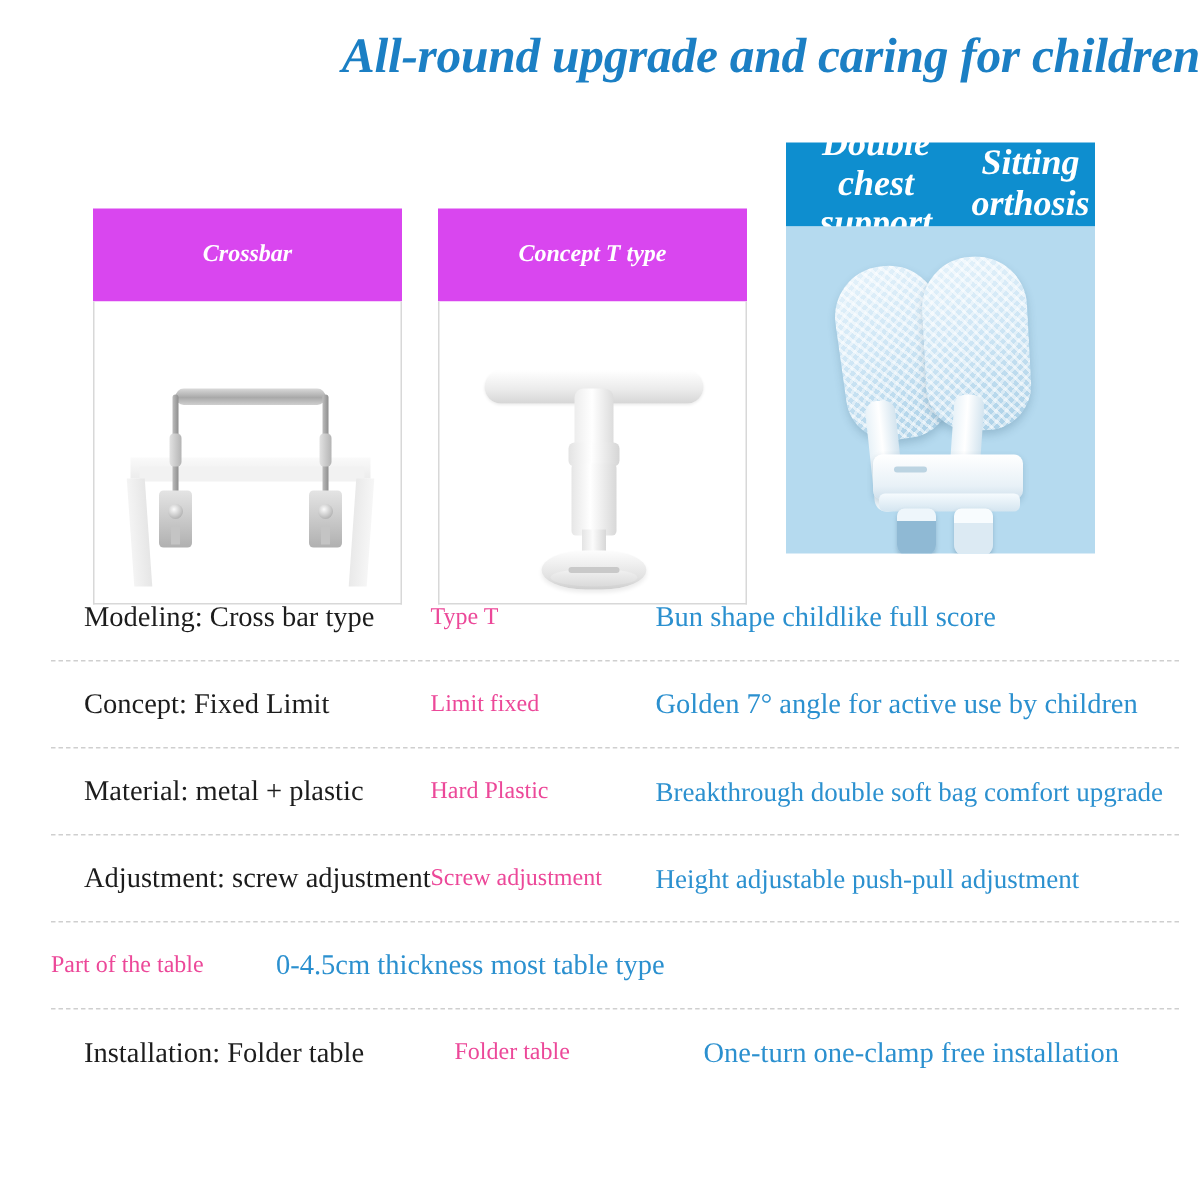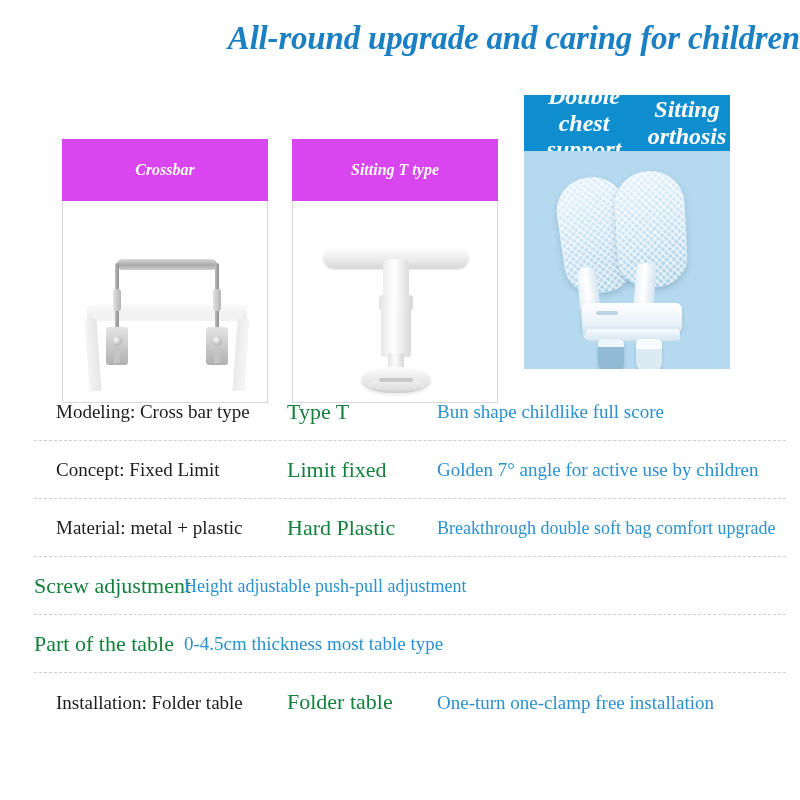--- a/index.html
+++ b/index.html
@@ -236,27 +236,27 @@
     left: 34px; top: 383px;
     width: 752px;
   }
   .spec-row {
     position: relative;
     height: 58px;
     display: flex;
     align-items: center;
     border-bottom: 1px dashed #cfcfcf;
   }
-  .spec-row:last-child { border-bottom: none; }
+  .spec-row:last-child { border-bottom: none; gap: 16px; }
   .c1, .c2, .c3 {
     white-space: nowrap;
     line-height: 1;
   }
   .c1 { width: 253px; font-size: 19px; color: #1c1c1c; padding-left: 22px; }
-  .c2 { width: 150px; font-size: 22px; color: #15803d; }
+  .c2 { width: 150px; font-size: 16px; color: #ec4899; }
   .c3 { flex: 1; font-size: 19px; color: #2b90cf; }
   .c3.tight { font-size: 18px; }
 </style>
 </head>
 <body>
 
 <div id="page">
 
   <div class="title">All-round upgrade and caring for children</div>
 
@@ -276,21 +276,21 @@
         <div class="cb-leg right"></div>
         <div class="cb-sleeve left"></div>
         <div class="cb-sleeve right"></div>
         <div class="cb-clamp left"></div>
         <div class="cb-clamp right"></div>
       </div>
     </div>
 
     <div class="panel" id="panel-tbar">
       <div class="panel-head gray">
-        <span>Sitting T type</span>
+        <span>Concept T type</span>
       </div>
       <div class="panel-body">
         <div class="t-top"></div>
         <div class="t-neck"></div>
         <div class="t-collar"></div>
         <div class="t-column"></div>
         <div class="t-stem"></div>
         <div class="t-base"></div>
         <div class="t-base-ring"></div>
         <div class="t-label"></div>
@@ -333,20 +333,21 @@
     </div>
 
     <div class="spec-row">
       <div class="c1">Material: metal + plastic</div>
       <div class="c2">Hard Plastic</div>
       <div class="c3 tight">Breakthrough double soft bag comfort upgrade</div>
     </div>
 
 
     <div class="spec-row">
+      <div class="c1">Adjustment: screw adjustment</div>
       <div class="c2">Screw adjustment</div>
       <div class="c3 tight">Height adjustable push-pull adjustment</div>
     </div>
 
     <div class="spec-row">
       <div class="c2">Part of the table</div>
       <div class="c3">0-4.5cm thickness most table type</div>
     </div>
 
     <div class="spec-row">

